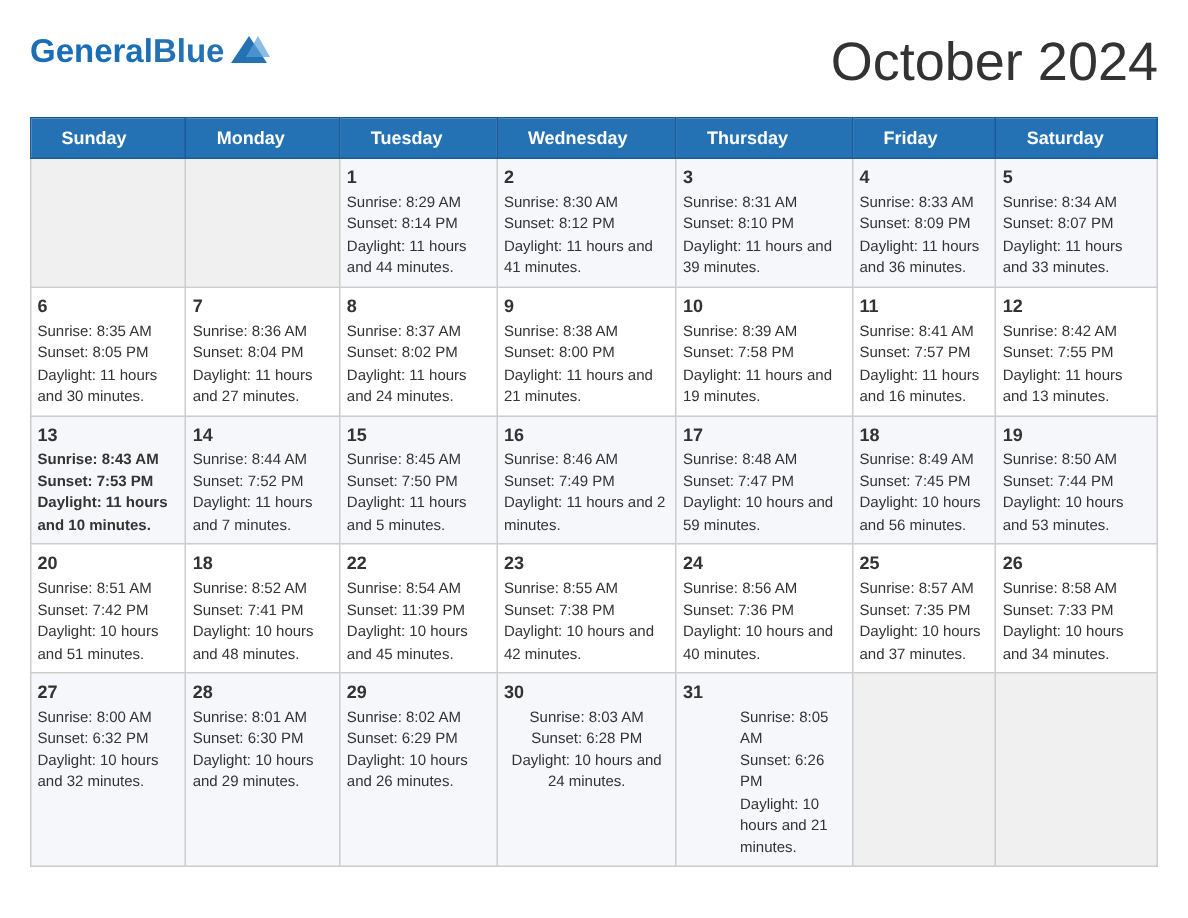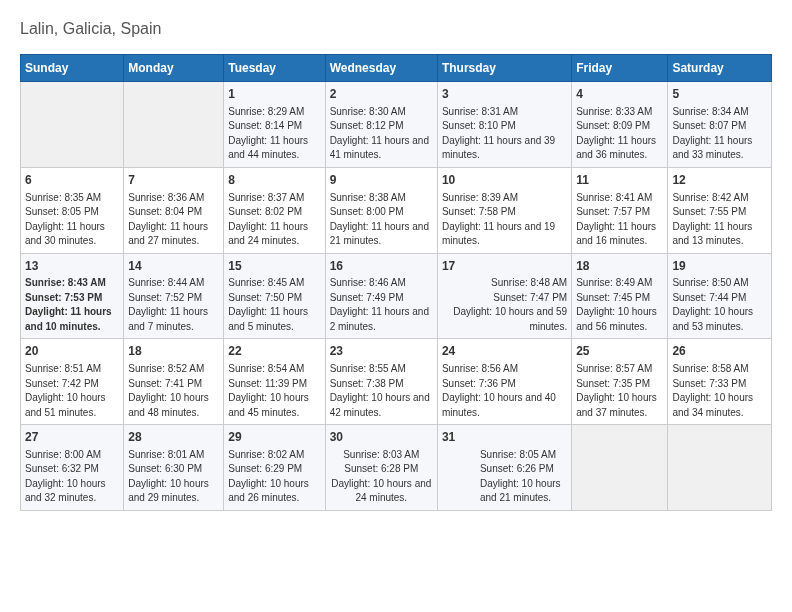--- a/index.html
+++ b/index.html
@@ -48,21 +48,21 @@
       color: #555;
     }
     table {
       width: 100%;
       border-collapse: collapse;
       font-size: 11px;
     }
     thead tr th {
       background-color: #2472b3;
       color: #fff;
-      padding: 6px 4px;
+      padding: 6px 20px;
       text-align: left;
       font-weight: bold;
       font-size: 12px;
       border: 1px solid #1a5a9a;
     }
     tbody tr td {
       vertical-align: top;
       padding: 4px 4px;
       border: 1px solid #ccc;
       min-height: 70px;
@@ -90,22 +90,35 @@
       line-height: 1.45;
     }
     .empty-cell {
       background: #f0f0f0 !important;
     }
   </style>
 </head>
 <body>
 
 <div class="header">
+  <div class="logo">
+    <div>
+      <div style="display:flex;align-items:center;">
+        <span class="logo-text">
+          <span>General</span><span style="color:#2472b3">Blue</span>
+        </span>
+        <svg class="logo-icon" viewBox="0 0 28 28">
+          <polygon points="14,4 26,22 2,22" fill="#2472b3"></polygon>
+          <polygon points="20,4 28,18 12,18" fill="#5aa0d8" opacity="0.7"></polygon>
+        </svg>
+      </div>
+    </div>
+  </div>
   <div class="title-block">
-    <div class="location-title">Lalin, Galicia, Spain</div>
+    <div class="month-title">October 2024</div>
   </div>
 </div>
 
 <table>
   <thead>
     <tr>
     <th>Sunday</th>
         <th>Monday</th>
         <th>Tuesday</th>
         <th>Wednesday</th>
@@ -213,21 +226,21 @@
 Daylight: 11 hours and 5 minutes.</div>
         </td>
         <td>
           <span class="day-number">16</span>
           <div class="cell-content" style="white-space: pre-line;">Sunrise: 8:46 AM
 Sunset: 7:49 PM
 Daylight: 11 hours and 2 minutes.</div>
         </td>
         <td>
           <span class="day-number">17</span>
-          <div class="cell-content" style="white-space: pre-line; text-align: right;">Sunrise: 8:48 AM
+          <div class="cell-content" style="white-space: pre-line;">Sunrise: 8:48 AM
 Sunset: 7:47 PM
 Daylight: 10 hours and 59 minutes.</div>
         </td>
         <td>
           <span class="day-number">18</span>
           <div class="cell-content" style="white-space: pre-line;">Sunrise: 8:49 AM
 Sunset: 7:45 PM
 Daylight: 10 hours and 56 minutes.</div>
         </td>
         <td>

